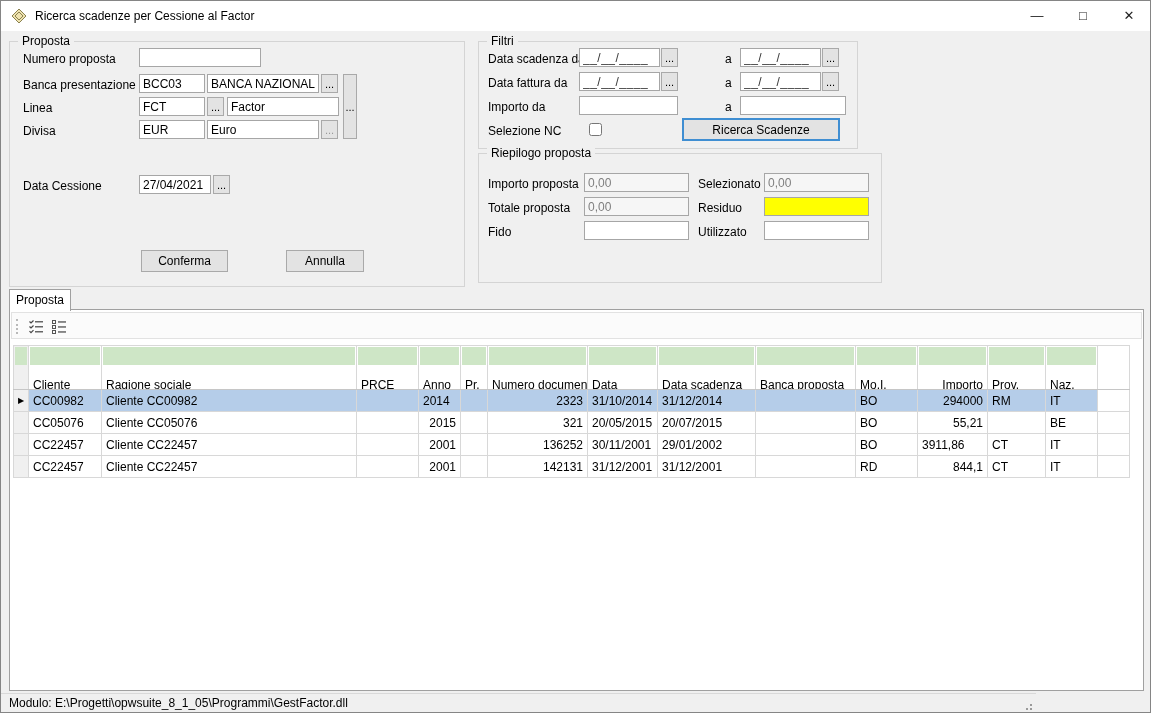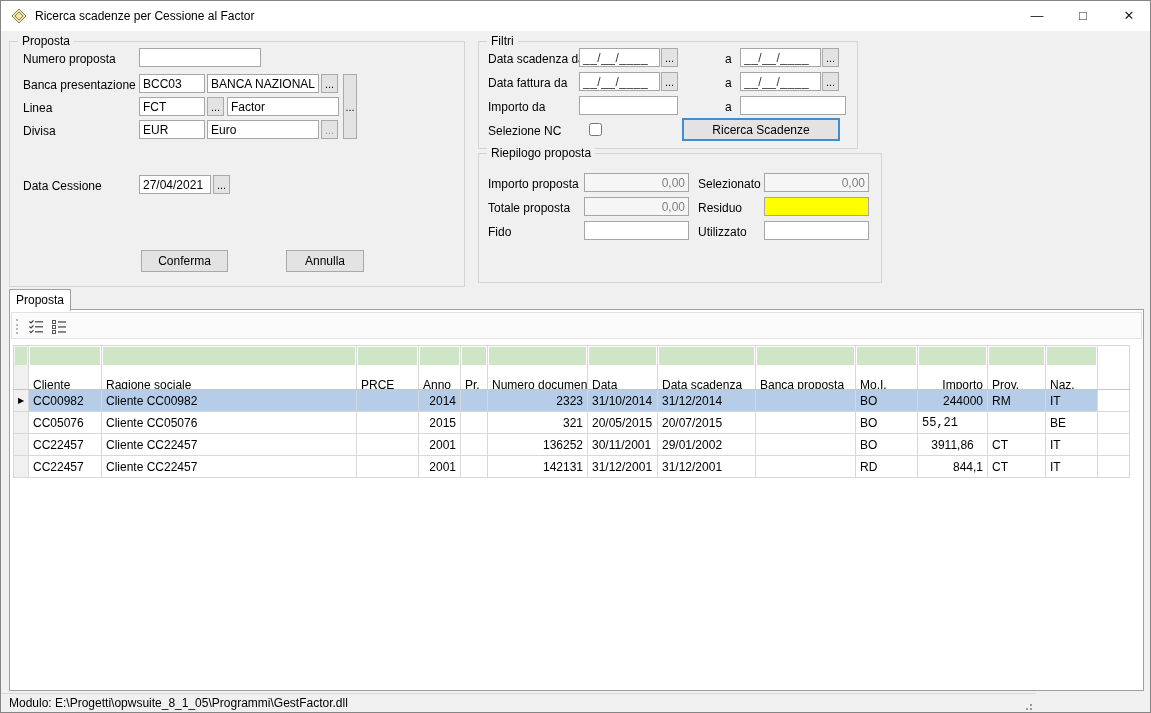--- a/index.html
+++ b/index.html
@@ -7,21 +7,21 @@
   body{font-family:"Liberation Sans",sans-serif;font-size:12px;color:#000;background:#555;}
   .window{position:relative;width:1151px;height:713px;background:#f0f0f0;border:1px solid #858585;overflow:hidden;}
   .titlebar{position:absolute;left:0;top:0;width:100%;height:30px;background:#fff;}
   .app-icon{position:absolute;left:10px;top:7px;width:16px;height:16px;}
   .title{position:absolute;left:34px;top:0;line-height:30px;font-size:12px;white-space:nowrap;}
   .winbtn{position:absolute;top:0;width:46px;height:30px;text-align:center;line-height:30px;font-size:13px;color:#222;cursor:default;}
   .groupbox{position:absolute;border:1px solid #d4d4d4;}
   .legend{position:absolute;left:8px;top:-8px;background:#f0f0f0;padding:0 4px;font-size:12px;white-space:nowrap;}
   .lbl{position:absolute;font-size:12px;white-space:nowrap;}
   .tb{position:absolute;height:19px;border:1px solid #a6a6a6;background:#fff;font-family:inherit;font-size:12px;padding:0 3px;}
-  .tb.ro{background:#f6f6f6;color:#7f7f7f;text-align:right;}
+  .tb.ro{background:#f6f6f6;color:#7f7f7f;}
   .tb.ra{text-align:right;}
   .tb.mask{color:#333;letter-spacing:.5px;}
   .dots{position:absolute;height:19px;width:17px;background:#e3e3e3;border:1px solid #a9a9a9;font-size:11px;line-height:14px;text-align:center;font-family:inherit;}
   .dots.dim{color:#9a9a9a;}
   .btn{position:absolute;background:#e3e3e3;border:1px solid #a9a9a9;font-size:12px;text-align:center;font-family:inherit;}
   .btn.focus{border:2px solid #3f8ed2;}
   .chk{position:absolute;width:13px;height:13px;}
   .tab{position:absolute;background:#fff;border:1px solid #a0a0a0;border-bottom:none;text-align:center;line-height:21px;z-index:2;}
   .panel{position:absolute;background:#fff;border:1px solid #a0a0a0;}
   .toolbar{position:absolute;background:#fbfbfb;border:1px solid #e2e2e2;}
@@ -236,62 +236,62 @@
           </th>
           <th></th>
         </tr>
       </thead>
     <tbody id="grid-body">
         <tr class="sel">
           <td class="ind">▶</td>
           <td>CC00982</td>
           <td>Cliente CC00982</td>
           <td></td>
-          <td style="text-align: right;">2014</td>
+          <td style="text-align: left;">2014</td>
           <td></td>
           <td style="text-align: right;">2323</td>
           <td>31/10/2014</td>
           <td>31/12/2014</td>
           <td></td>
           <td>BO</td>
-          <td style="text-align: right;">244000</td>
+          <td style="text-align: right;">294000</td>
           <td>RM</td>
           <td>IT</td>
           <td class="fillc"></td>
         </tr>
         <tr>
           <td class="ind"></td>
           <td>CC05076</td>
           <td>Cliente CC05076</td>
           <td></td>
           <td style="text-align: right;">2015</td>
           <td></td>
           <td style="text-align: right;">321</td>
           <td>20/05/2015</td>
           <td>20/07/2015</td>
           <td></td>
           <td>BO</td>
-          <td style=" font-family: Liberation Mono, monospace;">55,21</td>
+          <td style="text-align: right;">55,21</td>
           <td></td>
           <td>BE</td>
           <td class="fillc"></td>
         </tr>
         <tr>
           <td class="ind"></td>
           <td>CC22457</td>
           <td>Cliente CC22457</td>
           <td></td>
           <td style="text-align: right;">2001</td>
           <td></td>
           <td style="text-align: right;">136252</td>
           <td>30/11/2001</td>
           <td>29/01/2002</td>
           <td></td>
           <td>BO</td>
-          <td style="text-align: center;">3911,86</td>
+          <td style="text-align: left;">3911,86</td>
           <td>CT</td>
           <td>IT</td>
           <td class="fillc"></td>
         </tr>
         <tr>
           <td class="ind"></td>
           <td>CC22457</td>
           <td>Cliente CC22457</td>
           <td></td>
           <td style="text-align: right;">2001</td>

